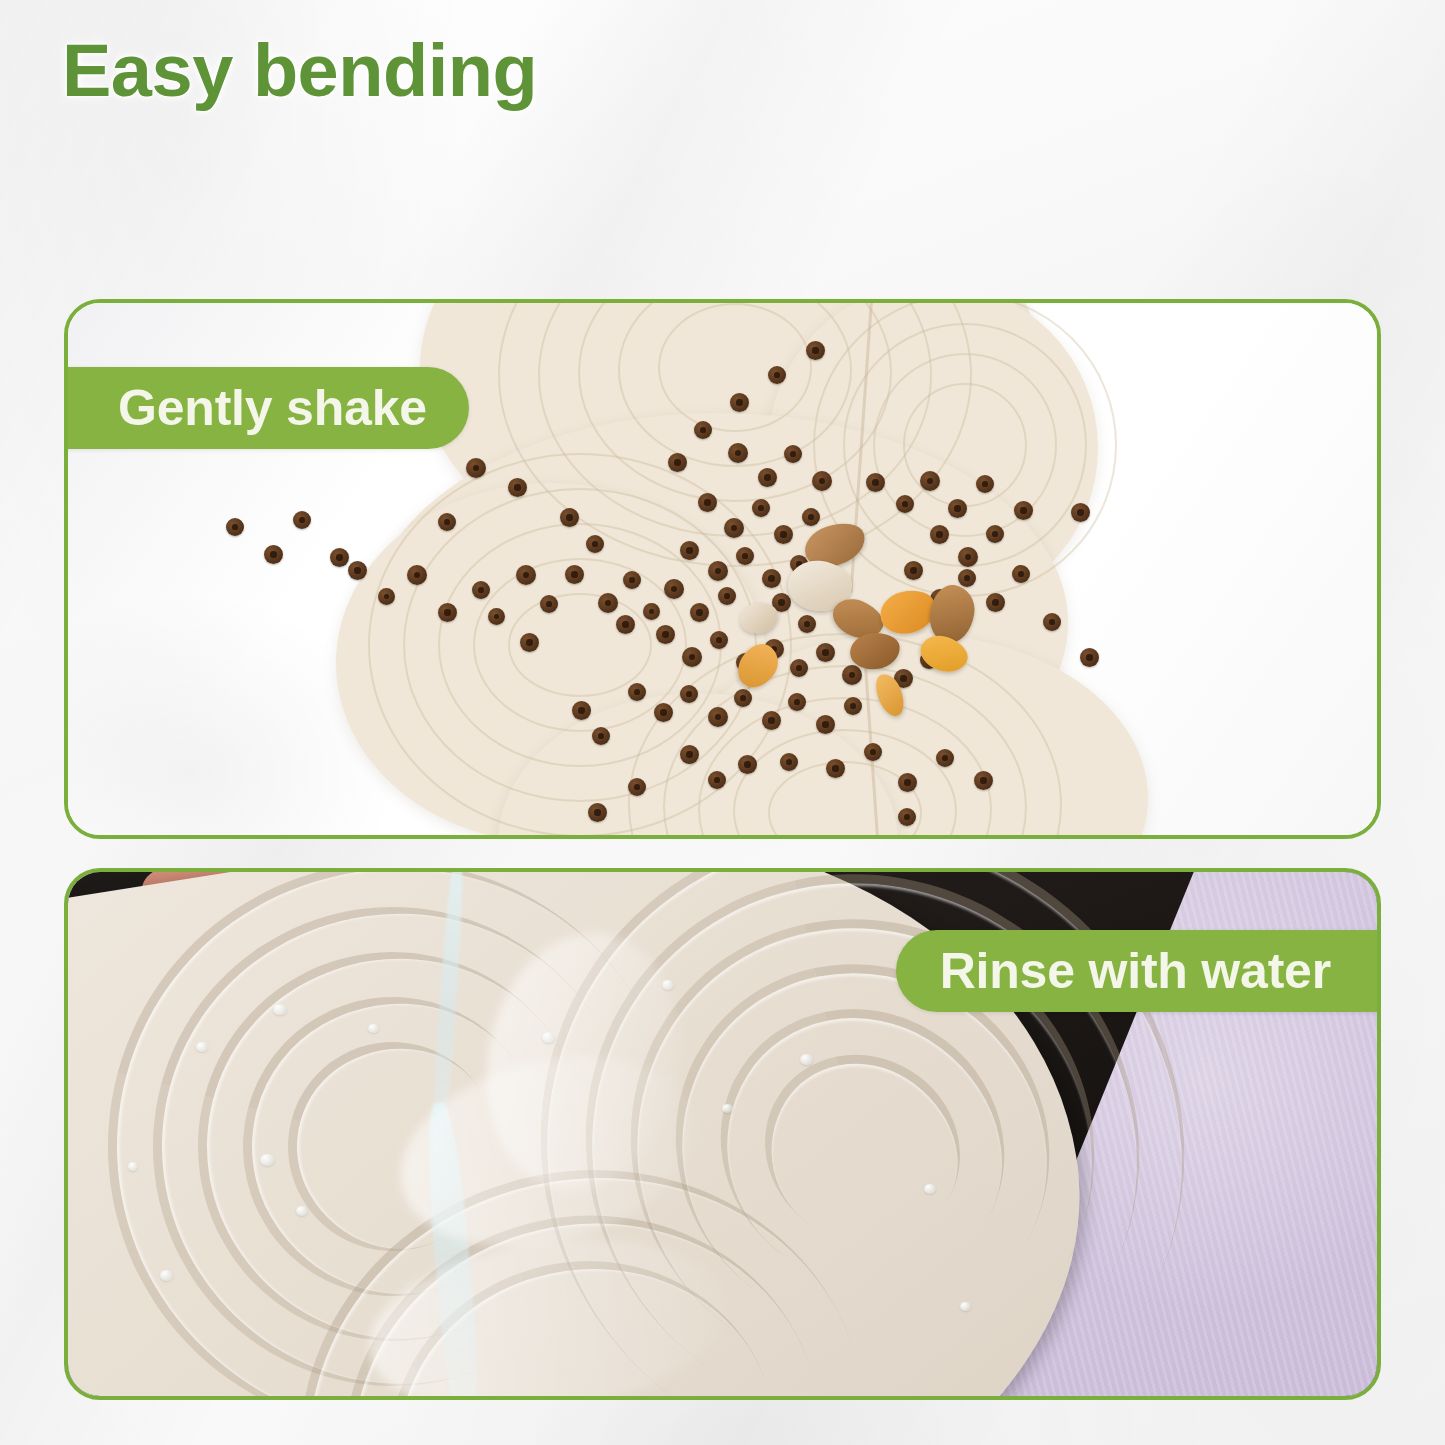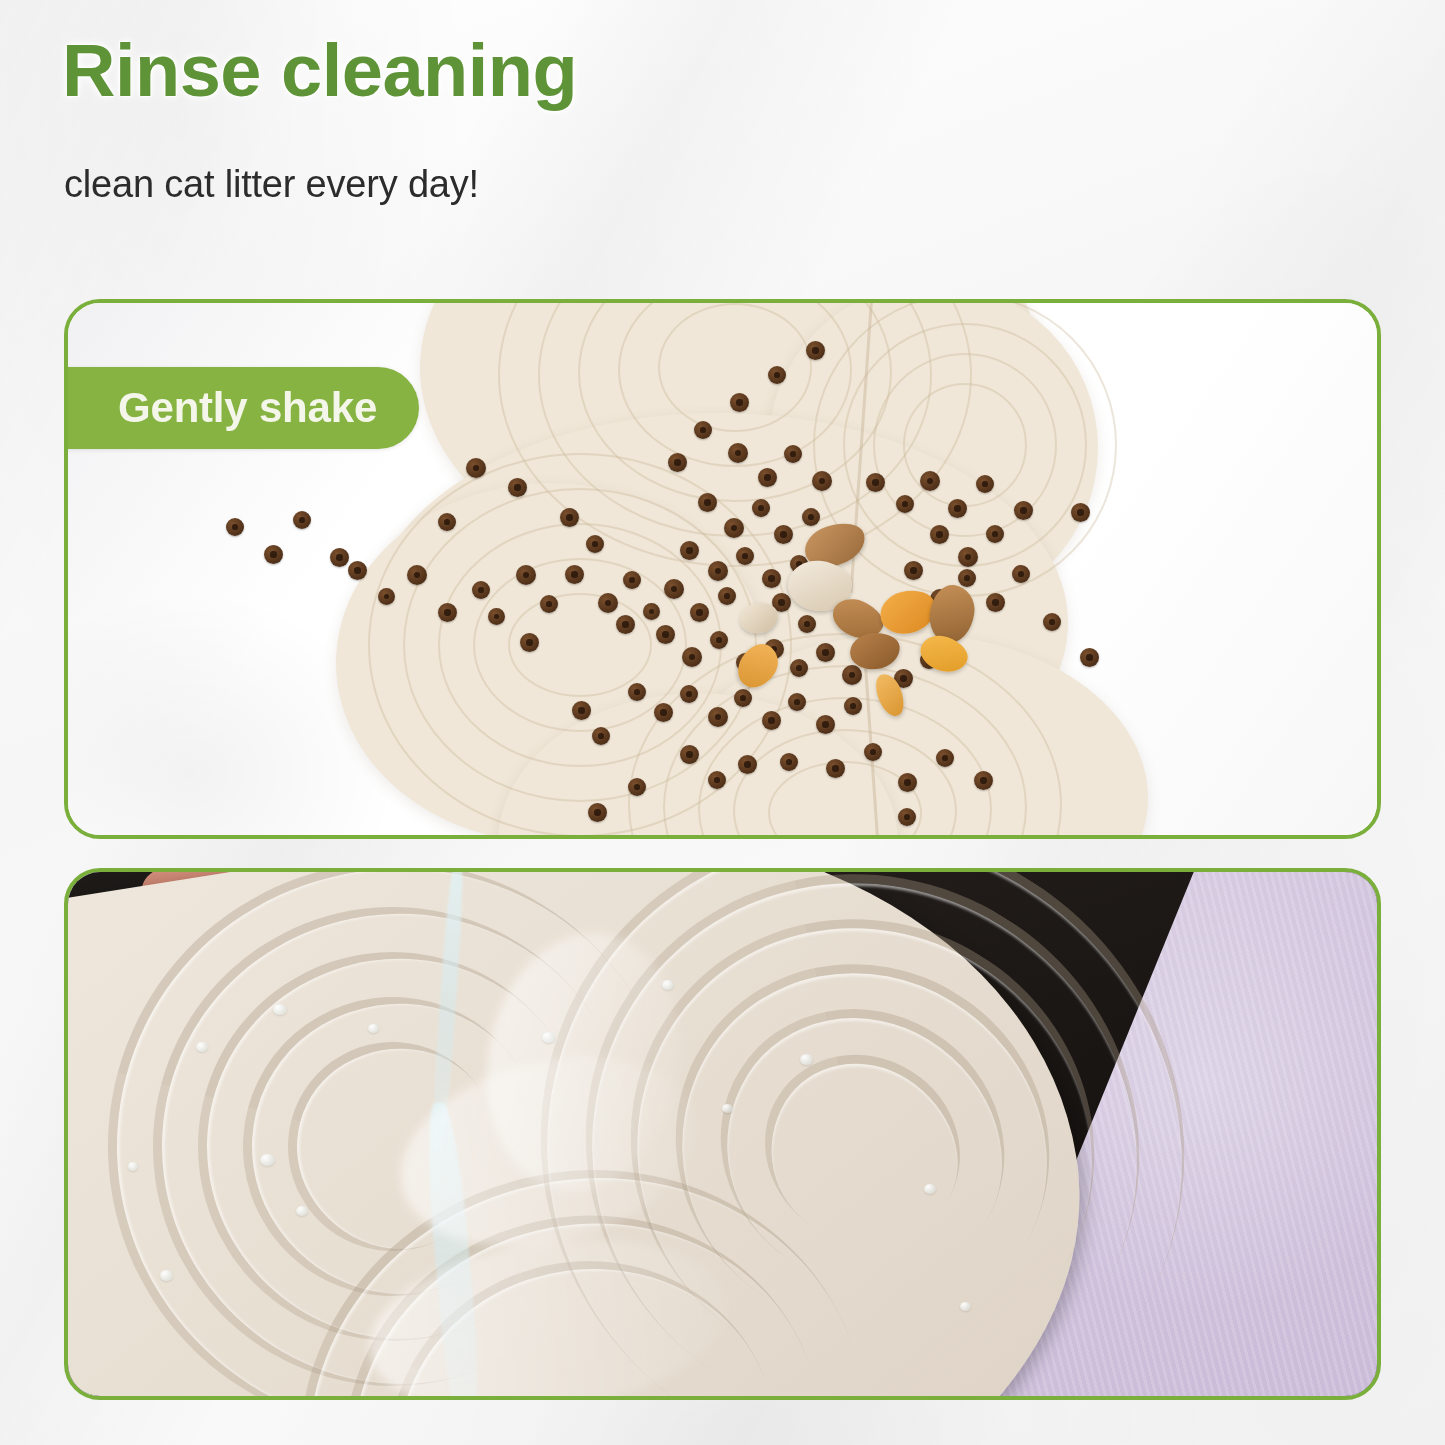--- a/index.html
+++ b/index.html
@@ -87,21 +87,21 @@
     height: 532px;
   }
 
   .photo { position: absolute; inset: 0; overflow: hidden; }
 
   
   .badge {
     position: absolute;
     background: #86b341;
     color: #f4f6ea;
-    font-size: 42px;
+    font-size: 50px;
     font-weight: bold;
     letter-spacing: -0.2px;
     display: flex;
     align-items: center;
     z-index: 8;
     box-shadow: 0 1px 4px rgba(0,0,0,0.10);
   }
   #badge-shake {
     left: -6px;
     top: 64px;
@@ -226,24 +226,23 @@
     background: linear-gradient(95deg, rgba(255,255,255,0.55), rgba(255,255,255,0.05));
     filter: blur(5px);
     border-radius: 50%;
   }
 </style>
 </head>
 <body>
 
 <div id="page">
 
-  <div class="headline">Rinse cleaning</div>
+  <div class="headline">Easy bending</div>
 
   <div class="subhead">
-    <span>clean cat litter every day!</span>
   </div>
 
   <div class="card" id="card-shake">
     <div class="photo">
       <div class="c1-bg"></div>
 
       <div class="mat-lobe" style="left:352px;  top:-150px; width:620px; height:430px;  border-radius:50%;"></div>
       <div class="mat-lobe" style="left:700px;  top:-20px;  width:330px; height:330px;  border-radius:50%;"></div>
       <div class="mat-lobe" style="left:300px;  top:110px;  width:700px; height:420px;  border-radius:50%;"></div>
       <div class="mat-lobe" style="left:268px;  top:180px;  width:430px; height:360px;  border-radius:50%;"></div>
@@ -433,16 +432,19 @@
       <div class="droplet" style="left:228px;top:334px;width:12px;height:10px;"></div>
       <div class="droplet" style="left:92px; top:398px;width:13px;height:11px;"></div>
       <div class="droplet" style="left:60px; top:290px;width:10px;height:9px;"></div>
       <div class="droplet" style="left:474px;top:160px;width:13px;height:11px;"></div>
       <div class="droplet" style="left:594px;top:108px;width:12px;height:10px;"></div>
       <div class="droplet" style="left:654px;top:232px;width:11px;height:9px;"></div>
       <div class="droplet" style="left:732px;top:182px;width:13px;height:11px;"></div>
       <div class="droplet" style="left:856px;top:312px;width:12px;height:10px;"></div>
       <div class="droplet" style="left:892px;top:430px;width:11px;height:9px;"></div>
 
+      <div class="badge" id="badge-rinse">
+        <span>Rinse with water</span>
+      </div>
     </div>
   </div>
 
 </div>
 
 </body></html>

